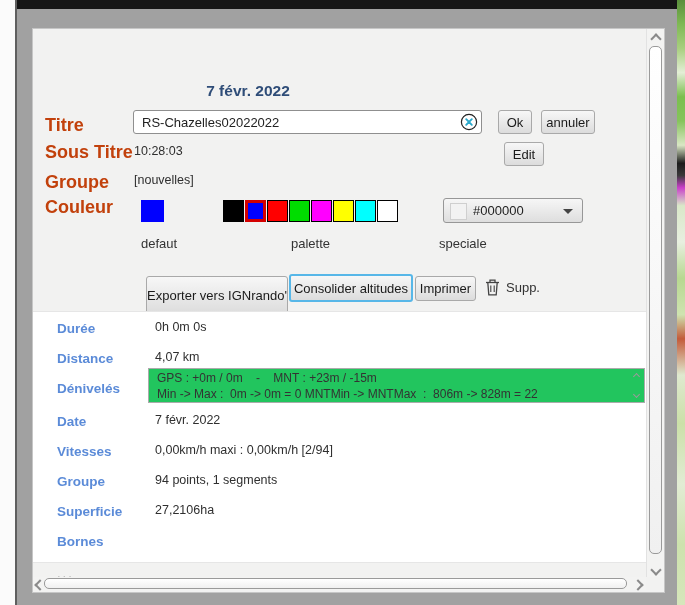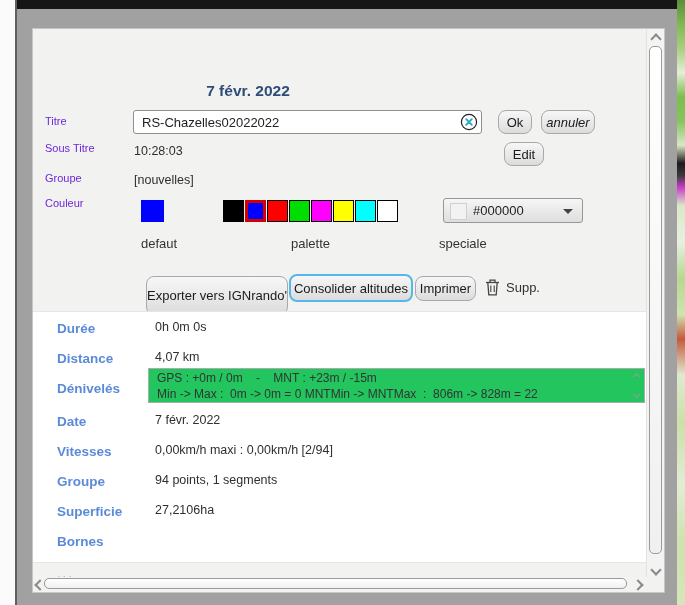--- a/index.html
+++ b/index.html
@@ -11,29 +11,29 @@
   }
   .abs{position:absolute;}
   
   .left-strip{left:0;top:0;width:15px;height:605px;background:#fbfbfb;border-right:2px solid #5f5f5f;}
   .top-bar{left:17px;top:0;width:661px;height:9px;background:#161616;}
   .map-strip{left:677px;top:0;width:8px;height:605px;
     background:linear-gradient(180deg,#5a8f3c 0%,#7fb954 4%,#a8cf7f 8%,#e4eed6 12%,#7abf4e 16%,#86c45c 20%,#d9e6c4 24%,#1c1c1c 27%,#3a3a3a 29%,#c93fc9 31%,#d9e8c8 34%,#e8efe0 40%,#b7d890 46%,#cfe3b0 52%,#c35b3a 56%,#dfe9cf 62%,#cbe0a8 70%,#e2ecd4 80%,#cde2ad 90%,#d6e6bb 100%);}
   
   .dialog{left:32px;top:28px;width:631px;height:563px;background:#f2f2f1;border:1px solid #c6c6c6;}
   .heading{left:115px;top:53px;width:200px;text-align:center;font-size:15.5px;font-weight:bold;color:#2f4d78;}
-  .flbl{left:12px;font-size:11px;font-weight:normal;color:#6d28d9;}
+  .flbl{left:12px;font-size:18px;font-weight:bold;color:#c2410c;}
   .fval{left:101px;font-size:12.5px;color:#2f2f2f;}
   .inp{left:100px;top:81px;width:349px;height:24px;box-sizing:border-box;border:1px solid #8f8f8f;border-radius:3px;background:#fff;
     font:13px "Liberation Sans",sans-serif;color:#222;padding:0 26px 0 8px;}
   .clear-ic{left:427px;top:84px;width:18px;height:18px;cursor:pointer;}
-  .btn{box-sizing:border-box;background:linear-gradient(180deg,#f7f7f7,#dcdcdc);border:1px solid #a9a9a9;border-radius:8px;
+  .btn{box-sizing:border-box;background:linear-gradient(180deg,#f7f7f7,#dcdcdc);border:1px solid #a9a9a9;border-radius:3px;
     font:13px "Liberation Sans",sans-serif;color:#1a1a1a;display:flex;align-items:center;justify-content:center;cursor:pointer;}
   .btn-ok{left:465px;top:81px;width:34px;height:24px;}
-  .btn-annuler{left:508px;top:81px;width:54px;height:24px;font-style:italic;}
+  .btn-annuler{left:508px;top:81px;width:54px;height:24px;}
   .btn-edit{left:471px;top:113px;width:40px;height:24px;}
   .btn-exporter{left:113px;top:247px;width:142px;height:39px;}
   .btn-consolider{left:256px;top:245px;width:124px;height:28px;border:2px solid #57b7e8;}
   .btn-imprimer{left:382px;top:247px;width:61px;height:25px;}
   .swatch-defaut{left:108px;top:171px;width:23px;height:22px;}
   .palette{left:190px;top:171px;width:175px;height:22px;display:flex;gap:1px;}
   .palette .sw{width:19px;height:20px;border:1px solid #000;cursor:pointer;}
   .palette .sw.sel{width:15px;height:16px;border:3px solid #d40000;}
   .sub-lbl{top:207px;font-size:13px;color:#333;}
   .dropdown{left:410px;top:169px;width:140px;height:25px;box-sizing:border-box;background:linear-gradient(180deg,#f6f6f6,#dedede);

